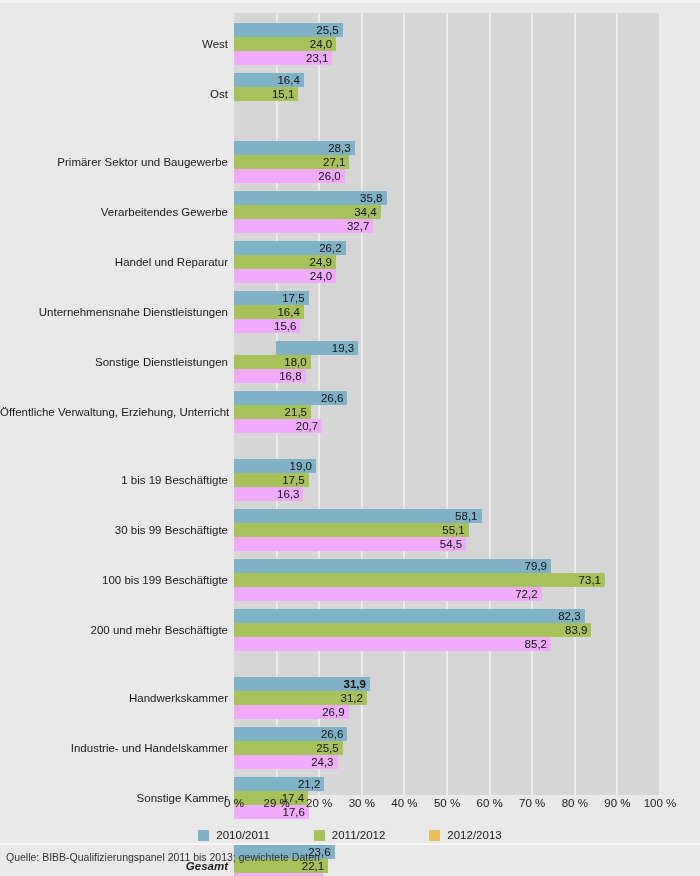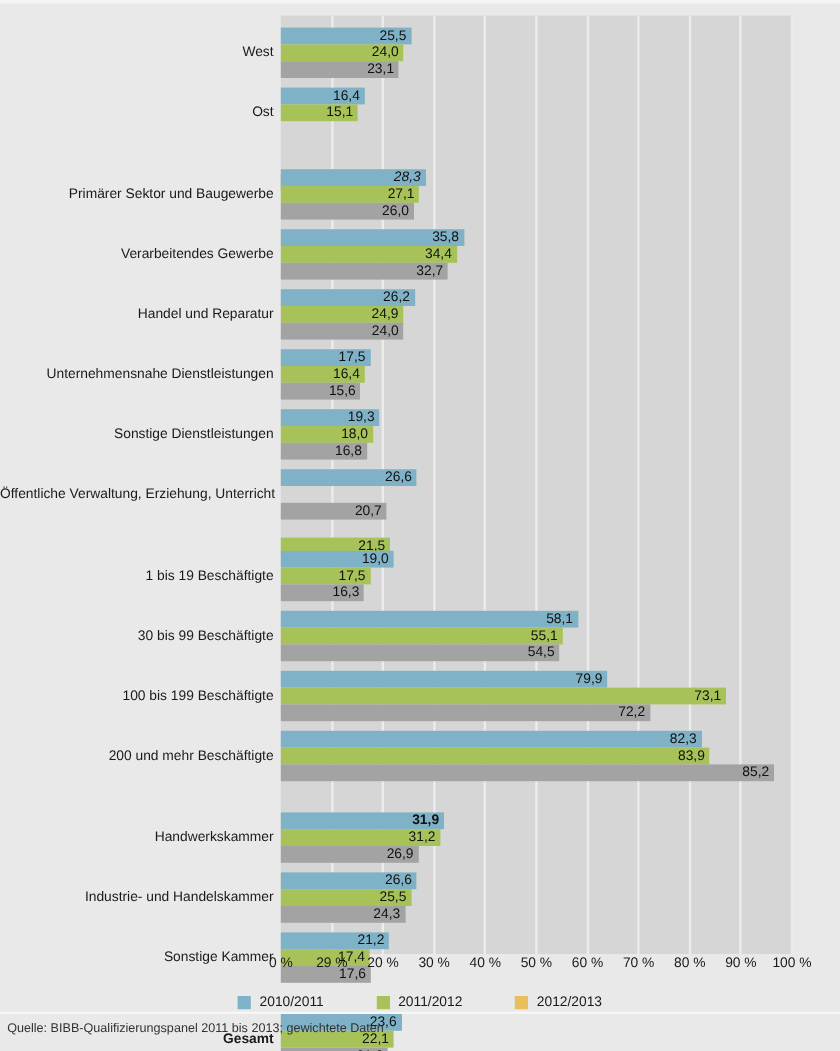--- a/index.html
+++ b/index.html
@@ -66,40 +66,40 @@
   .cat-label {
     position: absolute;
     left: 0;
     width: 228px;
     text-align: right;
     font-size: 11.5px;
     color: #1a1a1a;
     line-height: 12px;
     white-space: nowrap;
   }
-  .cat-label.bold { font-weight: bold; }
+  .cat-label.bold { font-weight: bold; font-style: italic; }
   .bar {
     position: absolute;
     left: 234px;
     height: 14px;
     box-sizing: border-box;
   }
   .bar .val {
     position: absolute;
     right: 4px;
     top: 0;
     height: 14px;
     line-height: 14px;
     font-size: 11.5px;
     color: #111;
     white-space: nowrap;
   }
   .s0 { background: #7fb2c6; }
   .s1 { background: #a7c258; }
-  .s2 { background: #a3a3a3; }
+  .s2 { background: #f0abfc; }
 
   
   #xaxis {
     position: absolute;
     left: 0;
     top: 794px;
     width: 700px;
     height: 16px;
   }
   .xtick {
@@ -197,21 +197,21 @@
           </div>
           <div class="bar s1" style="top: 14px; width: 64.326px;">
             <span class="val">15,1</span>
           </div>
           <div class="bar s2" style="top: 28px; width: 55.806px; margin-top: 44px;">
             <span class="val">13,1</span>
           </div>
         </div>
         <div class="group" style="top: 128px; height: 42px;">
           <div class="cat-label" style="top: 15px;">Primärer Sektor und Baugewerbe</div>
-          <div class="bar s0" style="top: 0px; width: 120.558px; font-style: italic;">
+          <div class="bar s0" style="top: 0px; width: 120.558px;">
             <span class="val">28,3</span>
           </div>
           <div class="bar s1" style="top: 14px; width: 115.446px;">
             <span class="val">27,1</span>
           </div>
           <div class="bar s2" style="top: 28px; width: 110.76px;">
             <span class="val">26,0</span>
           </div>
         </div>
         <div class="group" style="top: 178px; height: 42px;">
@@ -245,45 +245,45 @@
           </div>
           <div class="bar s1" style="top: 14px; width: 69.864px;">
             <span class="val">16,4</span>
           </div>
           <div class="bar s2" style="top: 28px; width: 66.456px;">
             <span class="val">15,6</span>
           </div>
         </div>
         <div class="group" style="top: 328px; height: 42px;">
           <div class="cat-label" style="top: 15px;">Sonstige Dienstleistungen</div>
-          <div class="bar s0" style="top: 0px; width: 82.218px;">
+          <div class="bar s0" style="top: 0px; width: 82.218px; margin-left: 42px;">
             <span class="val">19,3</span>
           </div>
           <div class="bar s1" style="top: 14px; width: 76.68px;">
             <span class="val">18,0</span>
           </div>
           <div class="bar s2" style="top: 28px; width: 71.568px;">
             <span class="val">16,8</span>
           </div>
         </div>
         <div class="group" style="top: 378px; height: 42px;">
           <div class="cat-label" style="top: 15px;">Öffentliche Verwaltung, Erziehung, Unterricht</div>
           <div class="bar s0" style="top: 0px; width: 113.316px;">
             <span class="val">26,6</span>
           </div>
-          <div class="bar s1" style="top: 14px; width: 91px; margin-top: 43px;">
+          <div class="bar s1" style="top: 14px; width: 77px;">
             <span class="val">21,5</span>
           </div>
           <div class="bar s2" style="top: 28px; width: 88.182px;">
             <span class="val">20,7</span>
           </div>
         </div>
         <div class="group" style="top: 446px; height: 42px;">
           <div class="cat-label" style="top: 15px;">1 bis 19 Beschäftigte</div>
-          <div class="bar s0" style="top: 0px; width: 94px;">
+          <div class="bar s0" style="top: 0px; width: 82px;">
             <span class="val">19,0</span>
           </div>
           <div class="bar s1" style="top: 14px; width: 74.55px;">
             <span class="val">17,5</span>
           </div>
           <div class="bar s2" style="top: 28px; width: 69.438px;">
             <span class="val">16,3</span>
           </div>
         </div>
         <div class="group" style="top: 496px; height: 42px;">
@@ -293,39 +293,39 @@
           </div>
           <div class="bar s1" style="top: 14px; width: 234.726px;">
             <span class="val">55,1</span>
           </div>
           <div class="bar s2" style="top: 28px; width: 232.17px;">
             <span class="val">54,5</span>
           </div>
         </div>
         <div class="group" style="top: 546px; height: 42px;">
           <div class="cat-label" style="top: 15px;">100 bis 199 Beschäftigte</div>
-          <div class="bar s0" style="top: 0px; width: 272px; padding-left: 24px;">
+          <div class="bar s0" style="top: 0px; width: 317px; padding-left: 24px;">
             <span class="val">79,9</span>
           </div>
           <div class="bar s1" style="top: 14px; width: 371px;">
             <span class="val">73,1</span>
           </div>
           <div class="bar s2" style="top: 28px; width: 307.572px;">
             <span class="val">72,2</span>
           </div>
         </div>
         <div class="group" style="top: 596px; height: 42px;">
           <div class="cat-label" style="top: 15px;">200 und mehr Beschäftigte</div>
           <div class="bar s0" style="top: 0px; width: 350.598px;">
             <span class="val">82,3</span>
           </div>
           <div class="bar s1" style="top: 14px; width: 357.414px;">
             <span class="val">83,9</span>
           </div>
-          <div class="bar s2" style="top: 28px; width: 411px;">
+          <div class="bar s2" style="top: 28px; width: 317px;">
             <span class="val">85,2</span>
           </div>
         </div>
         <div class="group" style="top: 664px; height: 42px;">
           <div class="cat-label" style="top: 15px;">Handwerkskammer</div>
           <div class="bar s0" style="top: 0px; width: 135.894px; font-weight: bold;">
             <span class="val">31,9</span>
           </div>
           <div class="bar s1" style="top: 14px; width: 132.912px;">
             <span class="val">31,2</span>

